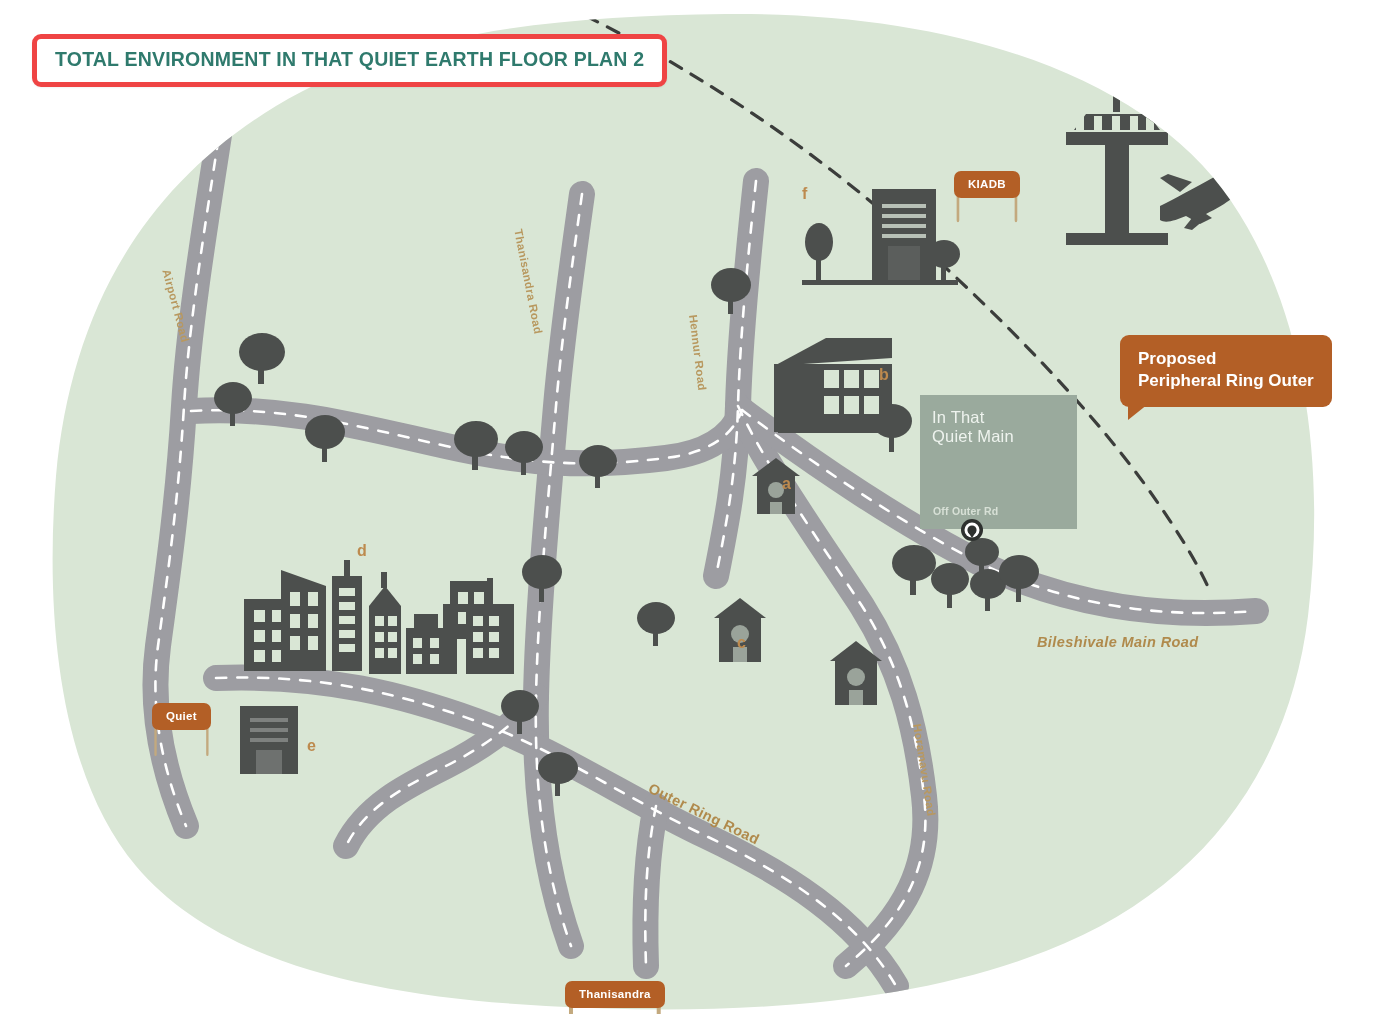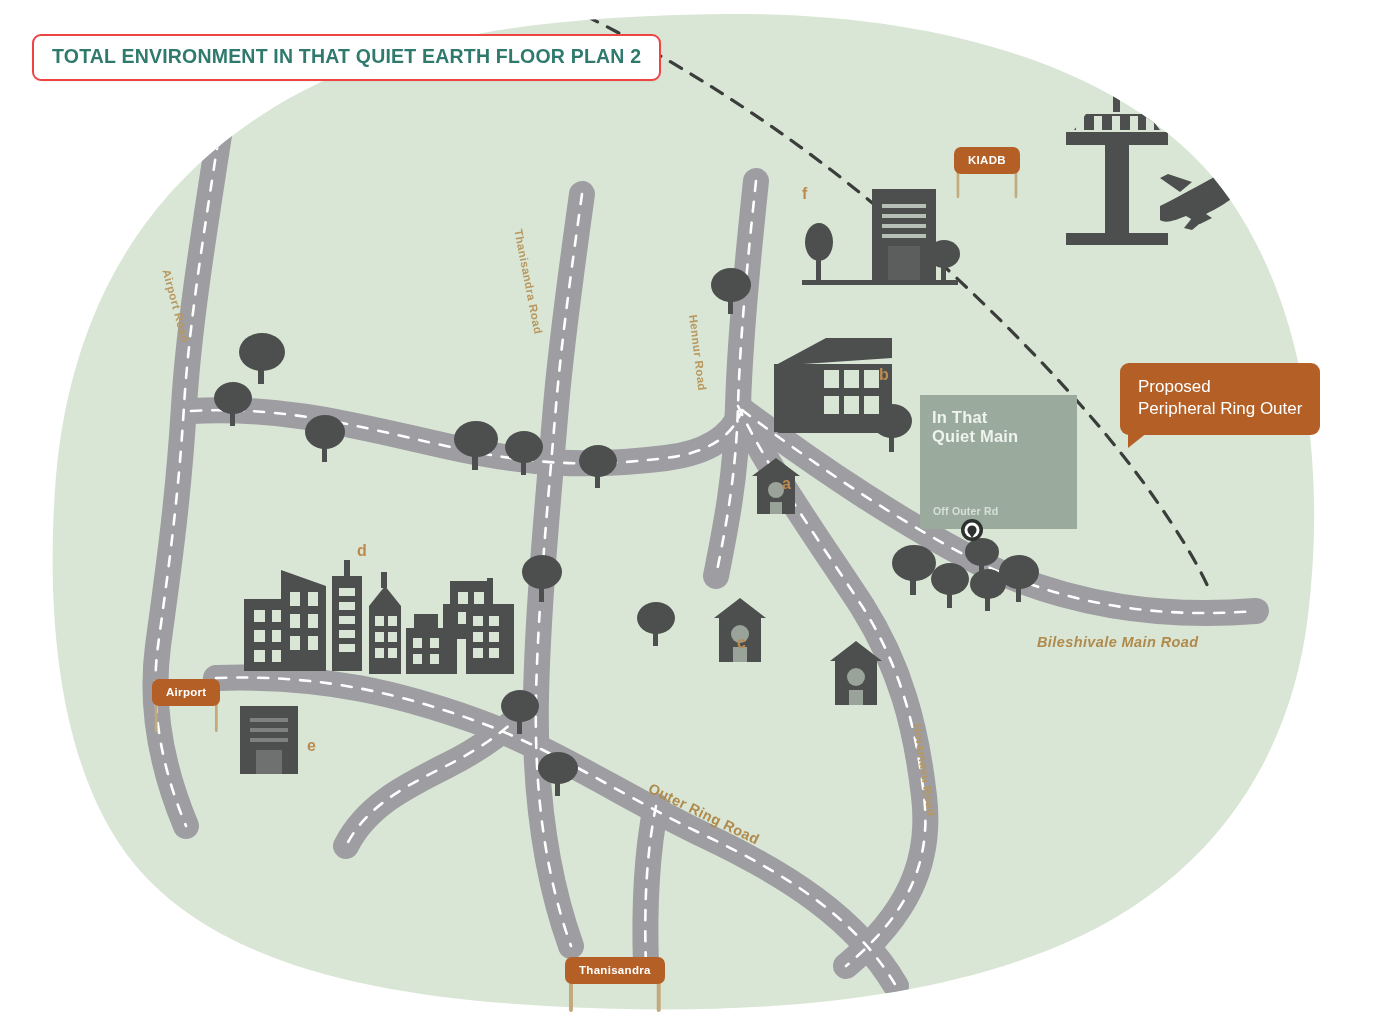--- a/index.html
+++ b/index.html
@@ -36,34 +36,35 @@
     height: 1008px;
     display: block;
   }
   
   #title-chip {
     position: absolute;
     left: 6px;
     top: 28px;
     padding: 9px 18px 11px 18px;
     background: #ffffff;
-    border: 2px solid #ef4444;
+    border: 5px solid #ef4444;
     border-radius: 9px;
     color: #2f7a6d;
     font-size: 19.5px;
     font-weight: bold;
     letter-spacing: 0.2px;
     white-space: nowrap;
     box-shadow: 0 1px 2px rgba(0,0,0,0.05);
     z-index: 40;
   }
   
   .place-pin {
     position: absolute;
     z-index: 30;
+    margin-top: 24px;
   }
   .place-pin .tag {
     position: relative;
     background: #b35f26;
     color: #ffffff;
     font-size: 11.5px;
     font-weight: bold;
     letter-spacing: .3px;
     padding: 7px 14px 8px 14px;
     border-radius: 7px;
@@ -83,25 +84,24 @@
   
   #ppr-callout {
     position: absolute;
     left: 1094px;
     top: 329px;
     background: #b35f26;
     color: #ffffff;
     border-radius: 9px;
     padding: 13px 18px 15px 18px;
     font-size: 17px;
-    font-weight: normal;
+    font-weight: bold;
     line-height: 1.28;
     white-space: nowrap;
     z-index: 30;
-    margin-top: 28px;
   }
   #ppr-callout::after {
     content: "";
     position: absolute;
     left: 8px;
     bottom: -13px;
     width: 0; height: 0;
     border-left: 0 solid transparent;
     border-right: 20px solid transparent;
     border-top: 16px solid #b35f26;
@@ -114,21 +114,21 @@
     width: 157px;
     height: 134px;
     background: #9aaa9d;
     z-index: 20;
     padding: 13px 12px 0 12px;
     box-sizing: border-box;
   }
   #project-block .pname {
     color: #eef3ee;
     font-size: 16.5px;
-    font-weight: bold;
+    font-weight: normal;
     line-height: 1.18;
     letter-spacing: .2px;
   }
   #project-block .paddr {
     position: absolute;
     left: 13px;
     bottom: 12px;
     color: #d7e0d6;
     font-size: 10.5px;
     font-weight: bold;
@@ -501,21 +501,21 @@
       </div>
       <div class="tag">KIADB</div>
     </div>
 
     <div class="place-pin" style="left:126px; top:673px;">
       <div class="legs">
         <svg viewBox="0 0 100 60" preserveAspectRatio="none">
           <path d="M 6 6 L 6 42 M 94 6 L 94 42" stroke="#c3a97e" stroke-width="4" fill="none" stroke-linecap="round"></path>
         </svg>
       </div>
-      <div class="tag">Airport</div>
+      <div class="tag">Quiet</div>
     </div>
 
     <div class="place-pin" style="left:539px; top:951px;">
       <div class="legs">
         <svg viewBox="0 0 100 60" preserveAspectRatio="none">
           <path d="M 6 6 L 6 44 M 94 6 L 94 44" stroke="#c3a97e" stroke-width="4" fill="none" stroke-linecap="round"></path>
         </svg>
       </div>
       <div class="tag">Thanisandra</div>
     </div>

